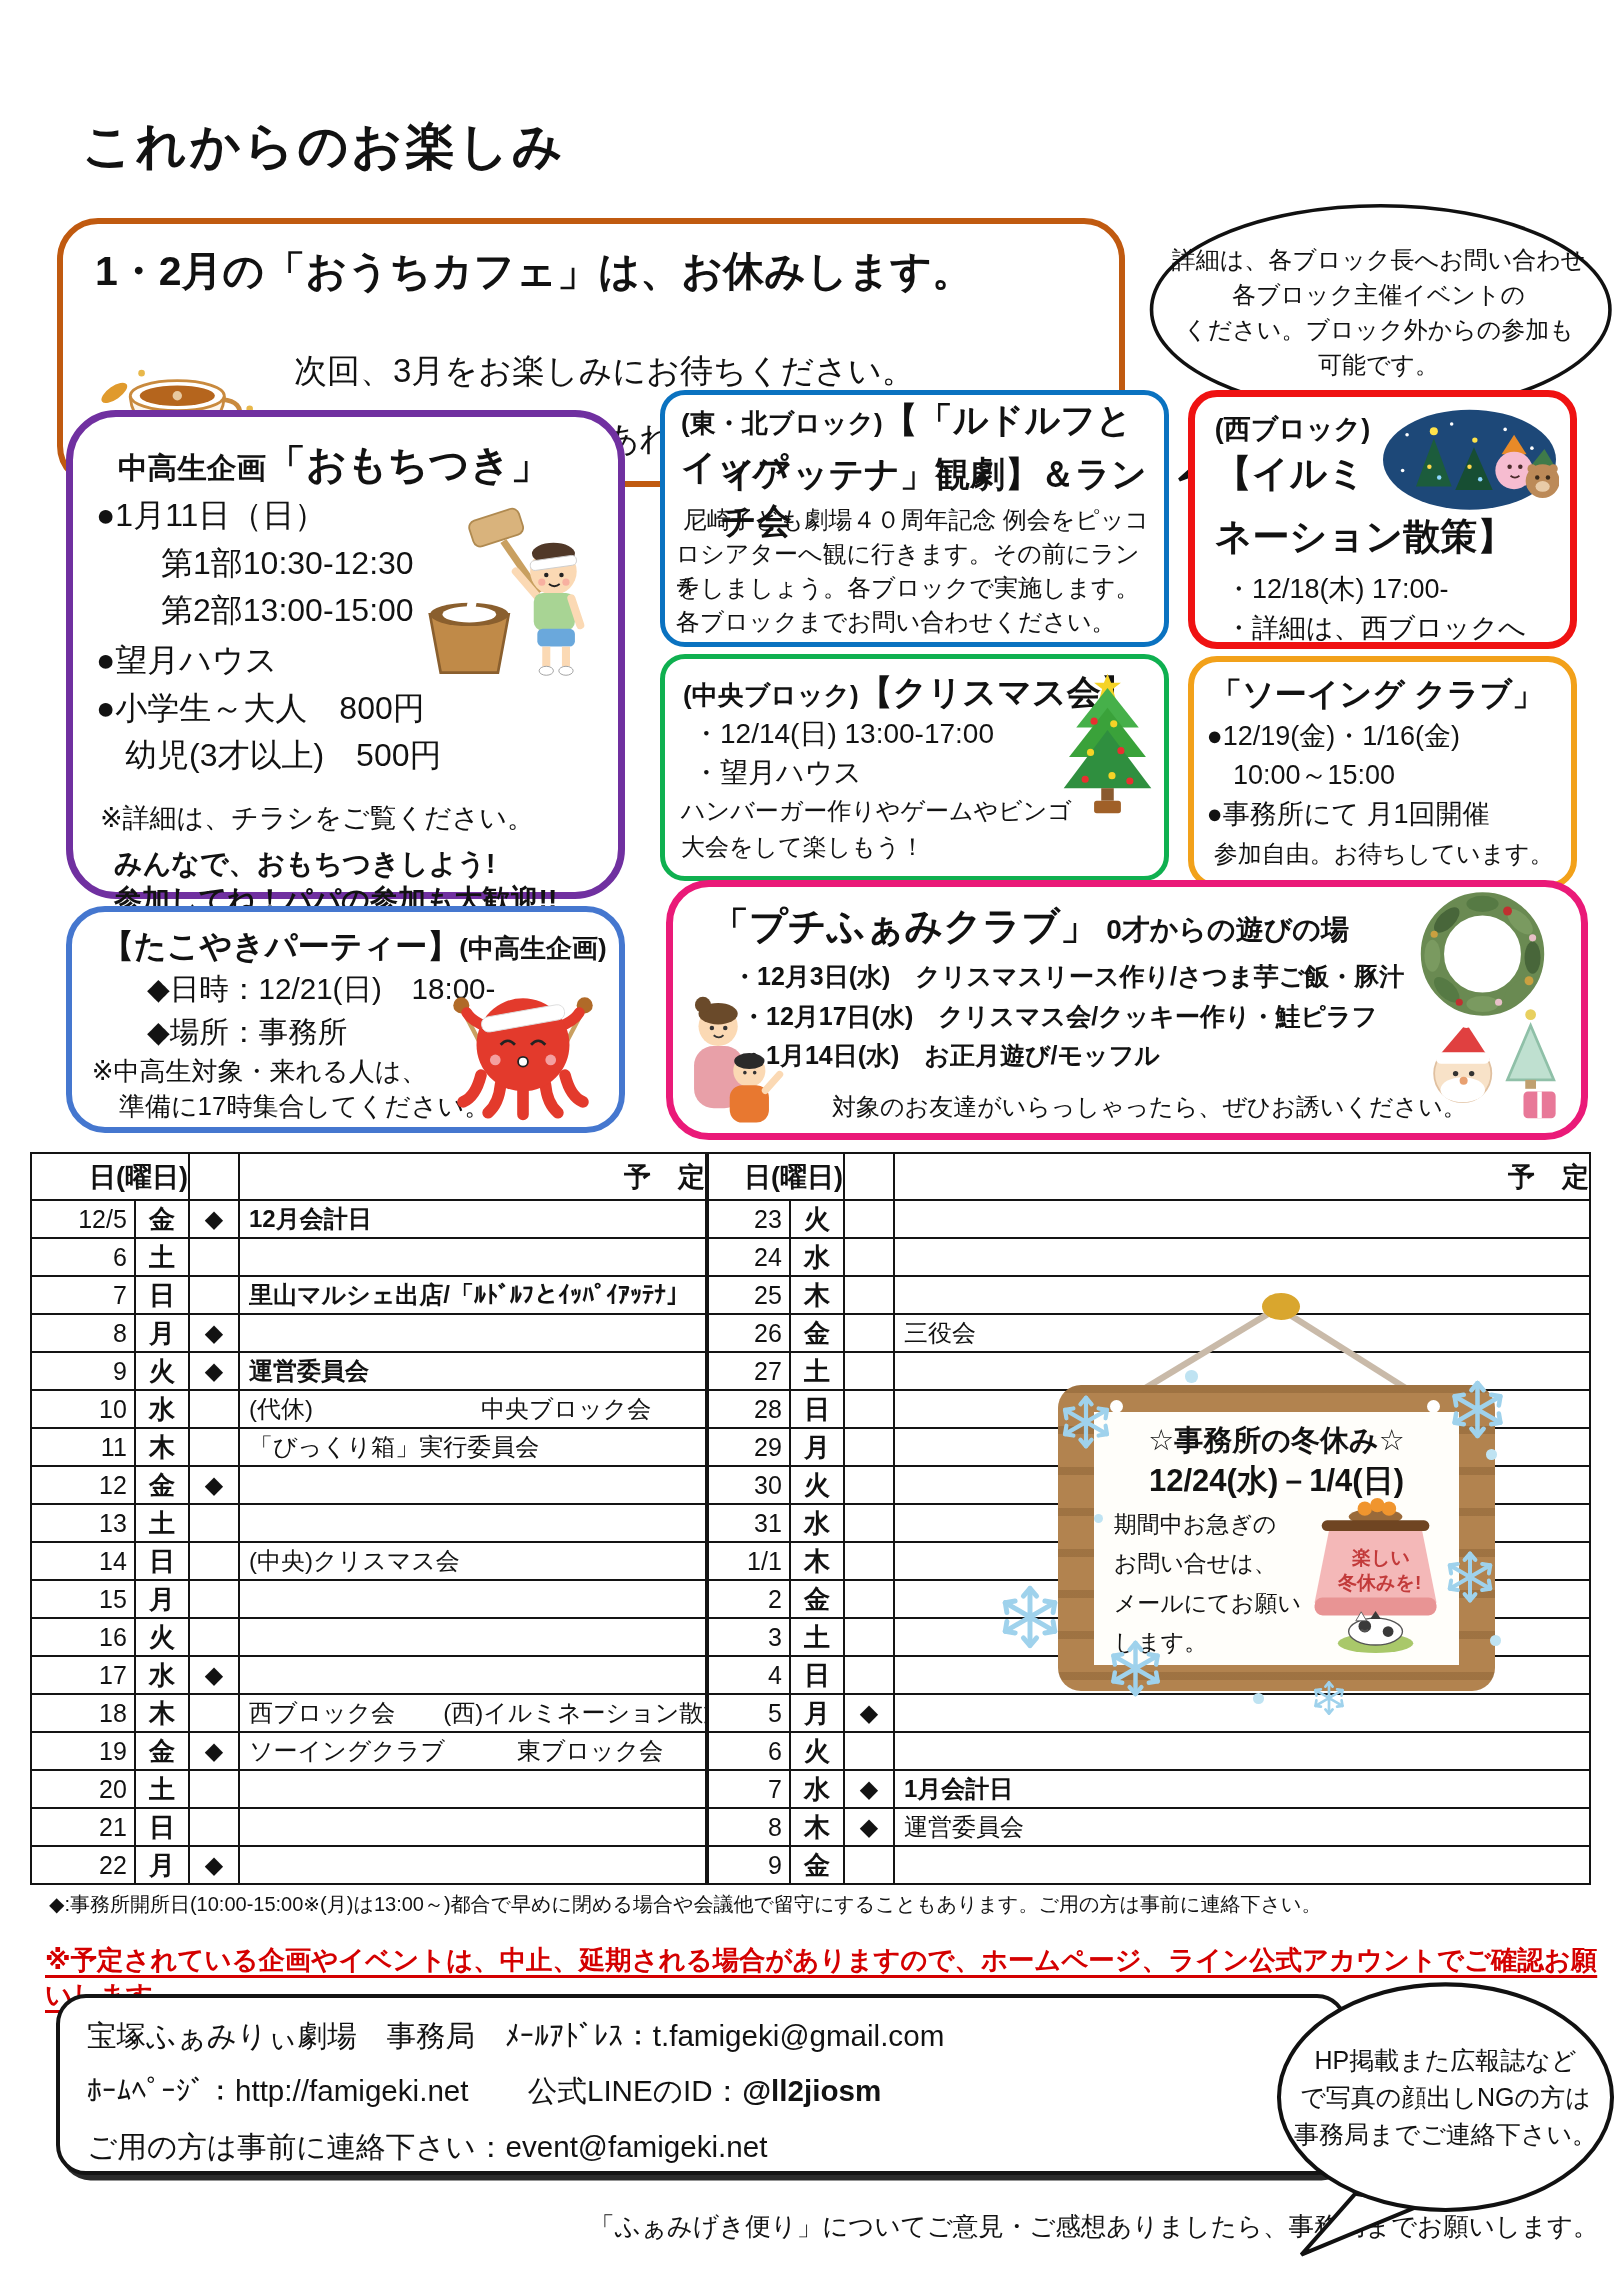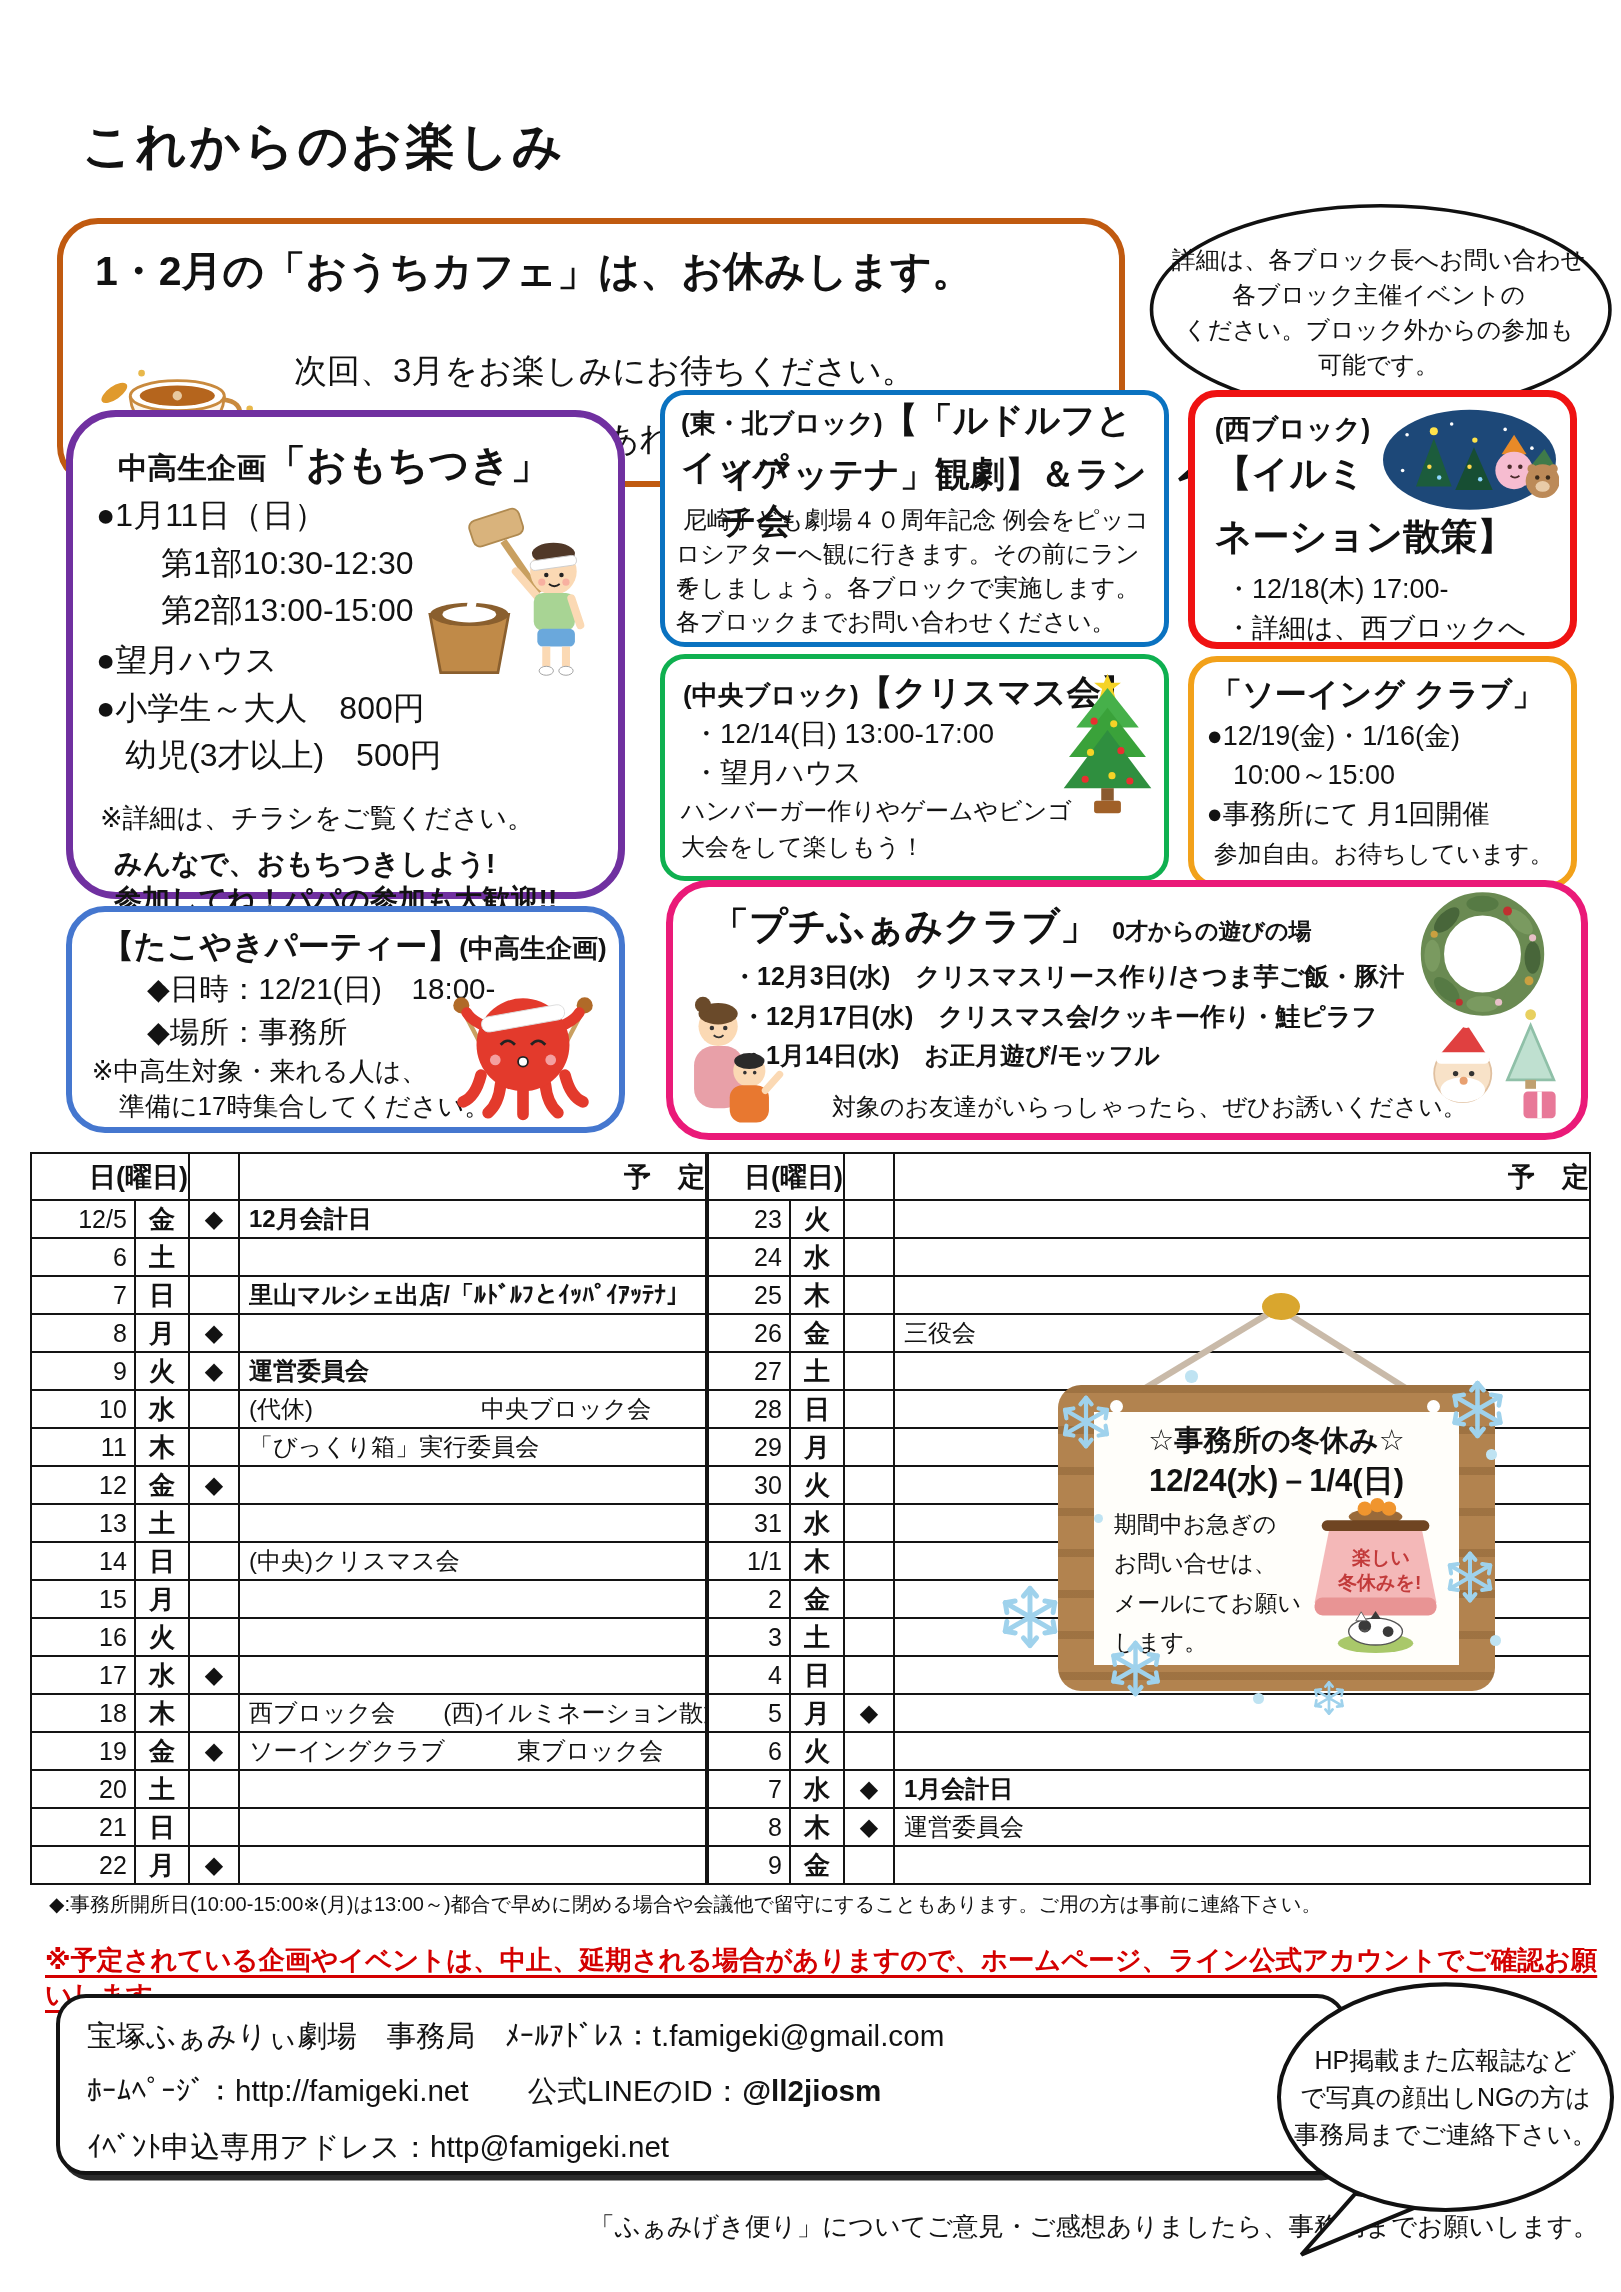--- a/index.html
+++ b/index.html
@@ -292,21 +292,21 @@
         <circle cx="64" cy="95" r="6" fill="#f4a0a0"></circle>
           <circle cx="126" cy="95" r="6" fill="#f4a0a0"></circle>
         <circle cx="95" cy="97" r="5.5" fill="#fff" stroke="#222" stroke-width="2"></circle>
       </svg>
     </div>
   </section>
 
   
   <section class="box" id="petit-box">
     <div class="abs" style="left:38px;top:14.3px">
-      <span class="blk" style="font-size:38px">「プチふぁみクラブ」</span><span class="blk" style="font-size:23px;margin-left:14px">0才からの遊びの場</span>
+      <span class="blk" style="font-size:38px">「プチふぁみクラブ」</span><span class="blk" style="font-size:28px;margin-left:8px">0才からの遊びの場</span>
     </div>
     <div class="abs bold" style="left:59px;top:73px;font-size:25px">・12月3日(水)　クリスマスリース作り/さつま芋ご飯・豚汁</div>
     <div class="abs bold" style="left:68px;top:113px;font-size:25px">・12月17日(水)　クリスマス会/クッキー作り・鮭ピラフ</div>
     <div class="abs bold" style="left:68px;top:152px;font-size:25px">・1月14日(水)　お正月遊び/モッフル</div>
     <div class="abs" style="left:159px;top:204px;font-size:24px">対象のお友達がいらっしゃったら、ぜひお誘いください。</div>
     <div class="ic" style="right:18px;top:-12.5px;width:161px;height:157px">
       <svg viewBox="0 0 180 175" width="161" height="157">
         <circle cx="90" cy="88" r="56" fill="none" stroke="#6a8a52" stroke-width="26"></circle>
         <ellipse cx="90" cy="32" rx="18" ry="9" fill="#567a44"></ellipse>
         <ellipse cx="132" cy="52" rx="18" ry="9" fill="#7a9a60" transform="rotate(45 132 52)"></ellipse>
@@ -679,21 +679,21 @@
   
   <div id="office-note">◆:事務所開所日(10:00-15:00※(月)は13:00～)都合で早めに閉める場合や会議他で留守にすることもあります。ご用の方は事前に連絡下さい。</div>
   <div id="warning">※予定されている企画やイベントは、中止、延期される場合がありますので、ホームページ、ライン公式アカウントでご確認お願いします。</div>
 
   
   <section class="box" id="contact-box">
     <div class="ct" id="ct1">宝塚ふぁみりぃ劇場　事務局　ﾒｰﾙｱﾄﾞﾚｽ：t.famigeki@gmail.com</div>
     <div class="ct" id="ct2">
       <span>ﾎｰﾑﾍﾟｰｼﾞ：http://famigeki.net　　公式LINEのID：</span><span class="bold">@ll2jiosm</span>
     </div>
-    <div class="ct" id="ct3">ｲﾍﾞﾝﾄ申込専用アドレス：http@famigeki.net</div>
+    <div class="ct" id="ct3">ご用の方は事前に連絡下さい：event@famigeki.net</div>
   </section>
 
   
   <div class="bubble" id="photo-bubble">
     <svg viewBox="0 0 392 315" width="351" height="282">
       <path d="M95,240 L35,308 L170,252 Z" fill="#fff" stroke="#111" stroke-width="4.5"></path>
       <ellipse cx="196" cy="132" rx="186" ry="126" fill="#fff" stroke="#111" stroke-width="4.5"></ellipse>
     </svg>
     <div class="bt">
       <div>HP掲載また広報誌など</div>

